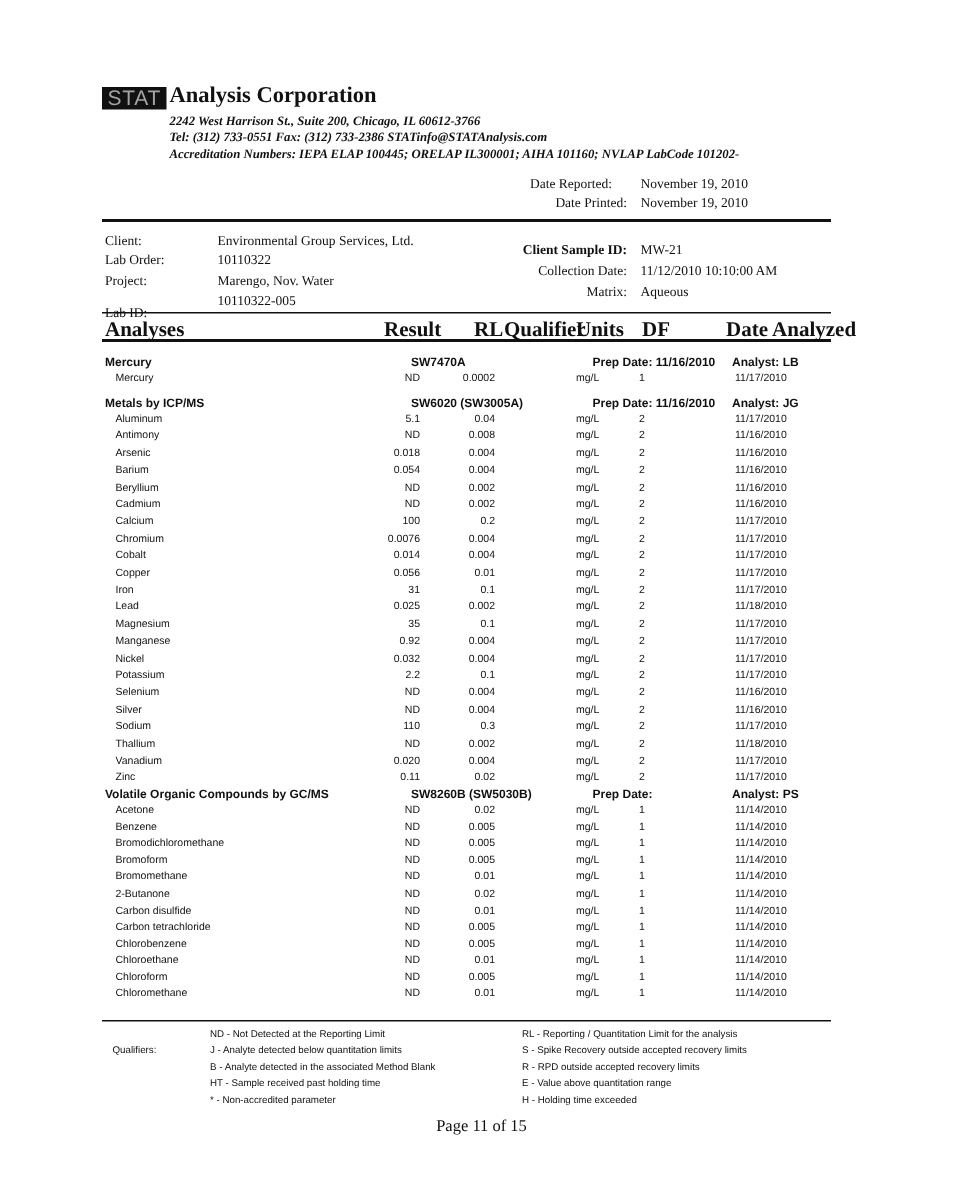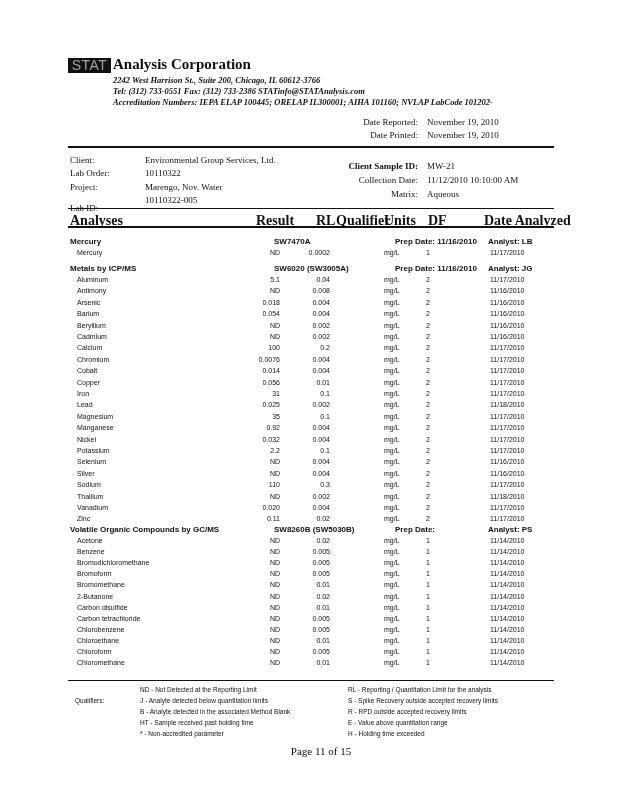--- a/index.html
+++ b/index.html
@@ -32,21 +32,21 @@
 </style>
 </head>
 <body>
 
 <div class="logo-box">STAT</div>
 <div class="abs company">Analysis Corporation</div>
 <div class="abs addr" style="top:75px">2242 West Harrison St., Suite 200, Chicago, IL 60612-3766</div>
 <div class="abs addr" style="top:86px">Tel: (312) 733-0551  Fax: (312) 733-2386  STATinfo@STATAnalysis.com</div>
 <div class="abs addr" style="top:97px">Accreditation Numbers: IEPA ELAP 100445; ORELAP IL300001; AIHA 101160; NVLAP LabCode 101202-</div>
 
-<div class="abs dlabel" style="left:338px; top:117px">Date Reported:</div>
+<div class="abs dlabel" style="left:328px; top:117px">Date Reported:</div>
 <div class="abs dval" style="left:427px; top:117px">November 19, 2010</div>
 <div class="abs dlabel" style="left:338px; top:130px">Date Printed:</div>
 <div class="abs dval" style="left:427px; top:130px">November 19, 2010</div>
 
 <div class="hr" style="top:146px; height:2px"></div>
 
 <div class="abs info-l" style="left:70px; top:155px">Client:</div>
 <div class="abs info-l" style="left:145px; top:155px">Environmental Group Services, Ltd.</div>
 <div class="abs info-l" style="left:70px; top:168px">Lab Order:</div>
 <div class="abs info-l" style="left:145px; top:168px">10110322</div>

